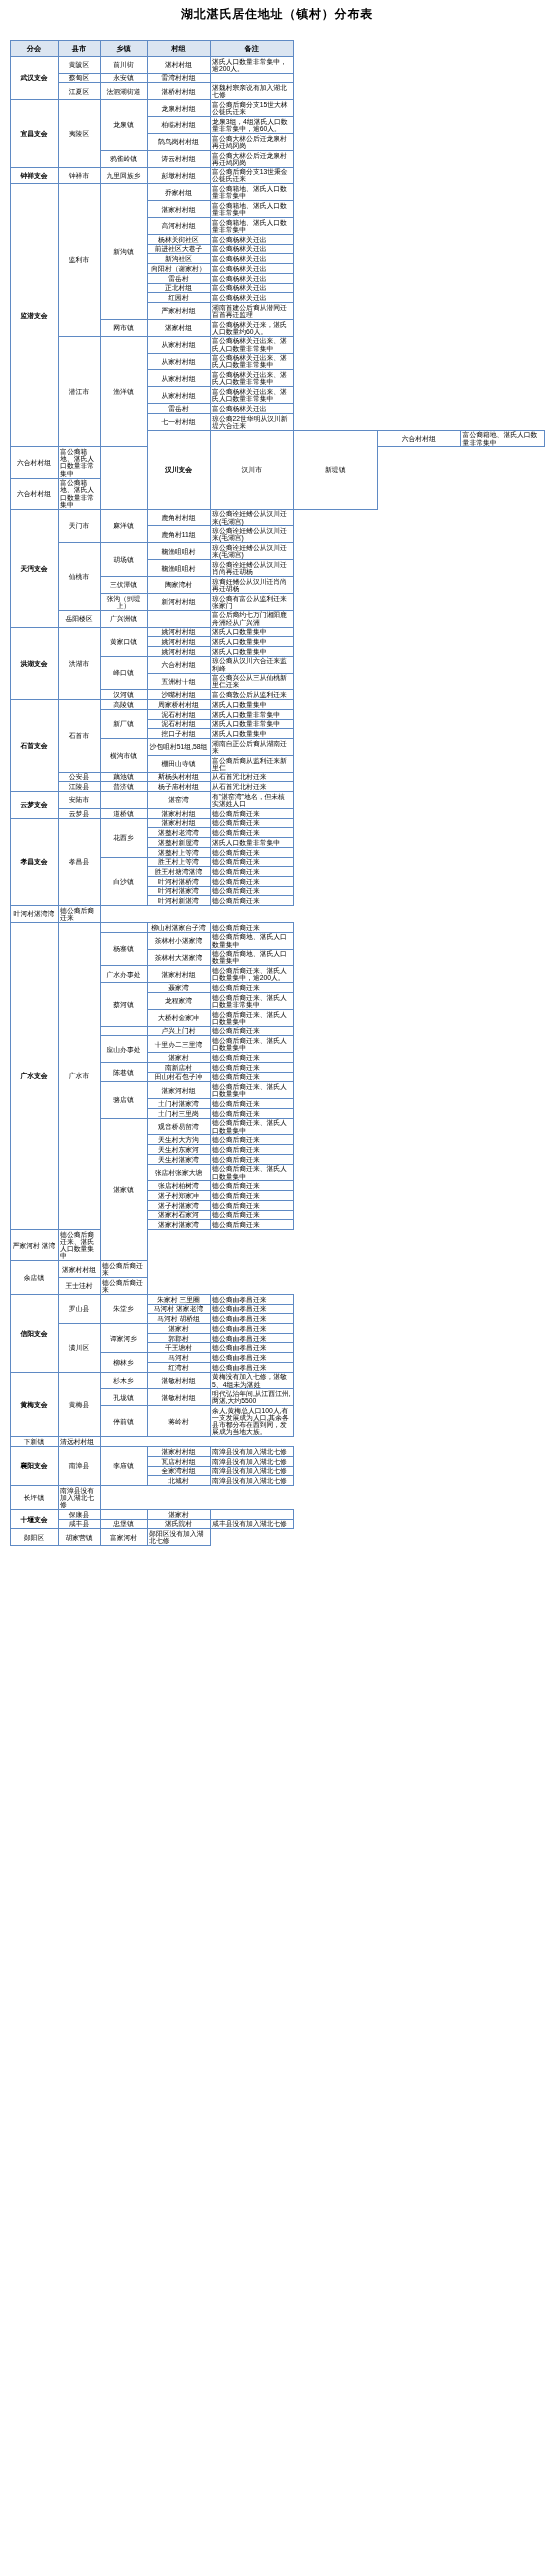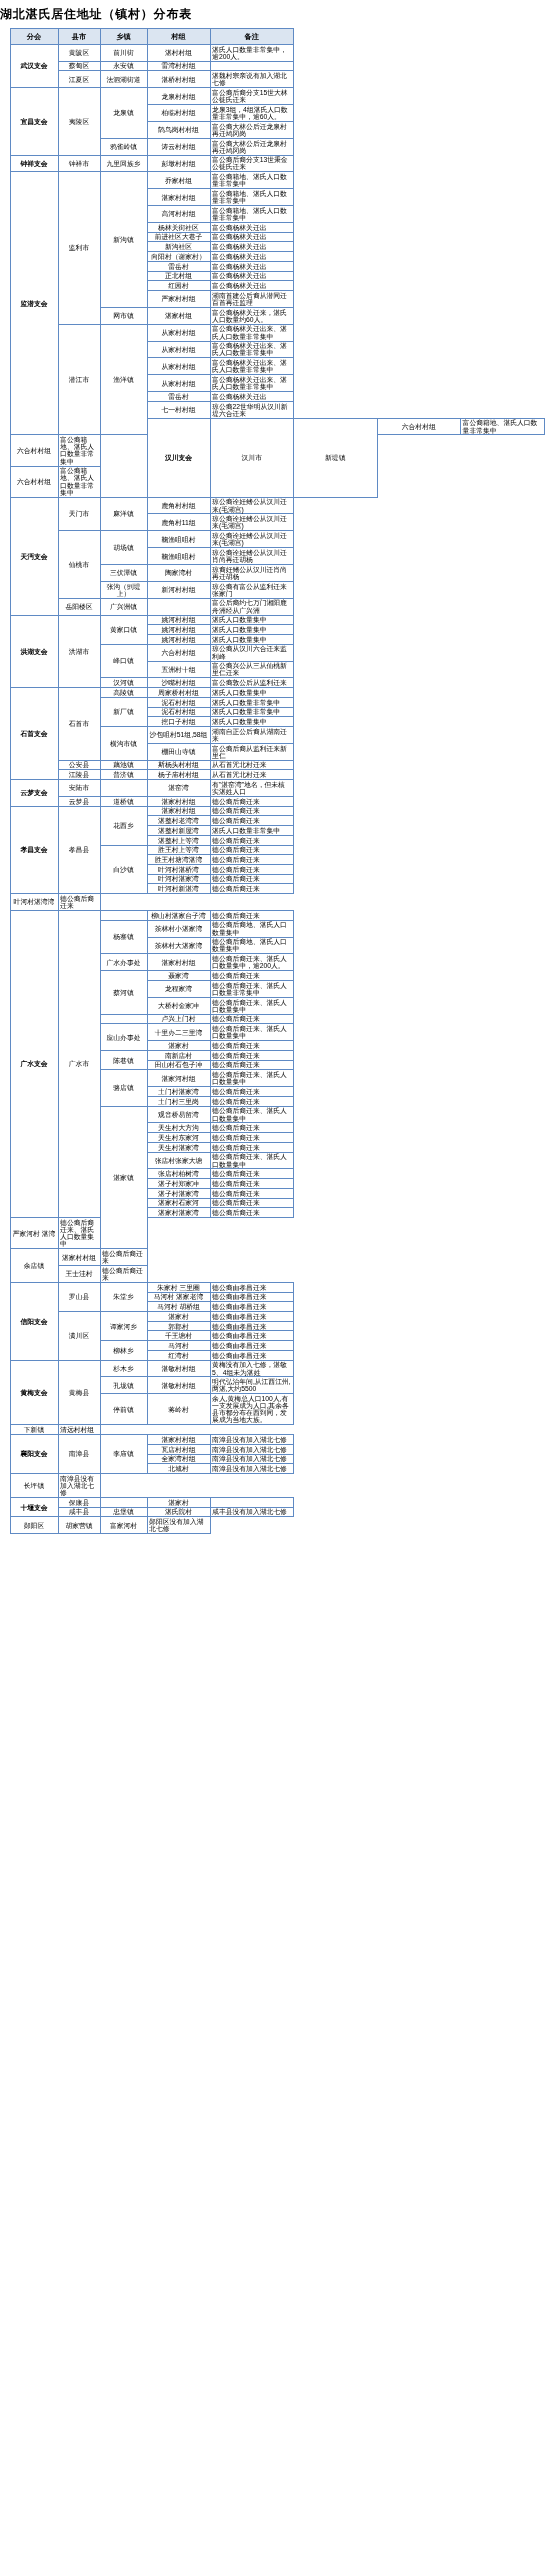--- a/index.html
+++ b/index.html
@@ -1,19 +1,19 @@
 <!DOCTYPE html>
 <html style="font-size:13px"><head>
 <meta charset="utf-8">
 <style>
   html,body{margin:0;padding:0;background:#ffffff;}
   body{font-family:"Liberation Sans","DejaVu Sans",sans-serif;color:#000;}
   #page{width:554px;min-height:2576px;position:relative;background:#fff;}
-  .title{font-size:12px;font-weight:bold;padding:6.4px 0 4.8px 0;letter-spacing:0.8px;}
-  table{border-collapse:collapse;width:535px;margin:0 auto;table-layout:fixed;}
+  .title{text-align:center;font-size:12px;font-weight:bold;padding:6.4px 0 4.8px 0;letter-spacing:0.8px;}
+  table{border-collapse:collapse;width:535px;margin:12px auto;table-layout:fixed;}
   th,td{border:0.8px solid #5f8ac4;font-size:6.8px;line-height:1.05;padding:0.8px 1.6px;vertical-align:middle;}
   thead th{background:#dbe5f1;font-weight:bold;text-align:center;font-size:7.2px;height:13px;}
   td.c{text-align:center;}
   td.l{text-align:left;}
   .col1{width:48px;}
   .col2{width:42px;}
   .col3{width:47px;}
   .col4{width:63px;}
   .col5{width:auto;}
   .foot{text-align:center;font-size:7.2px;padding:6.4px 0 1.6px 0;}

